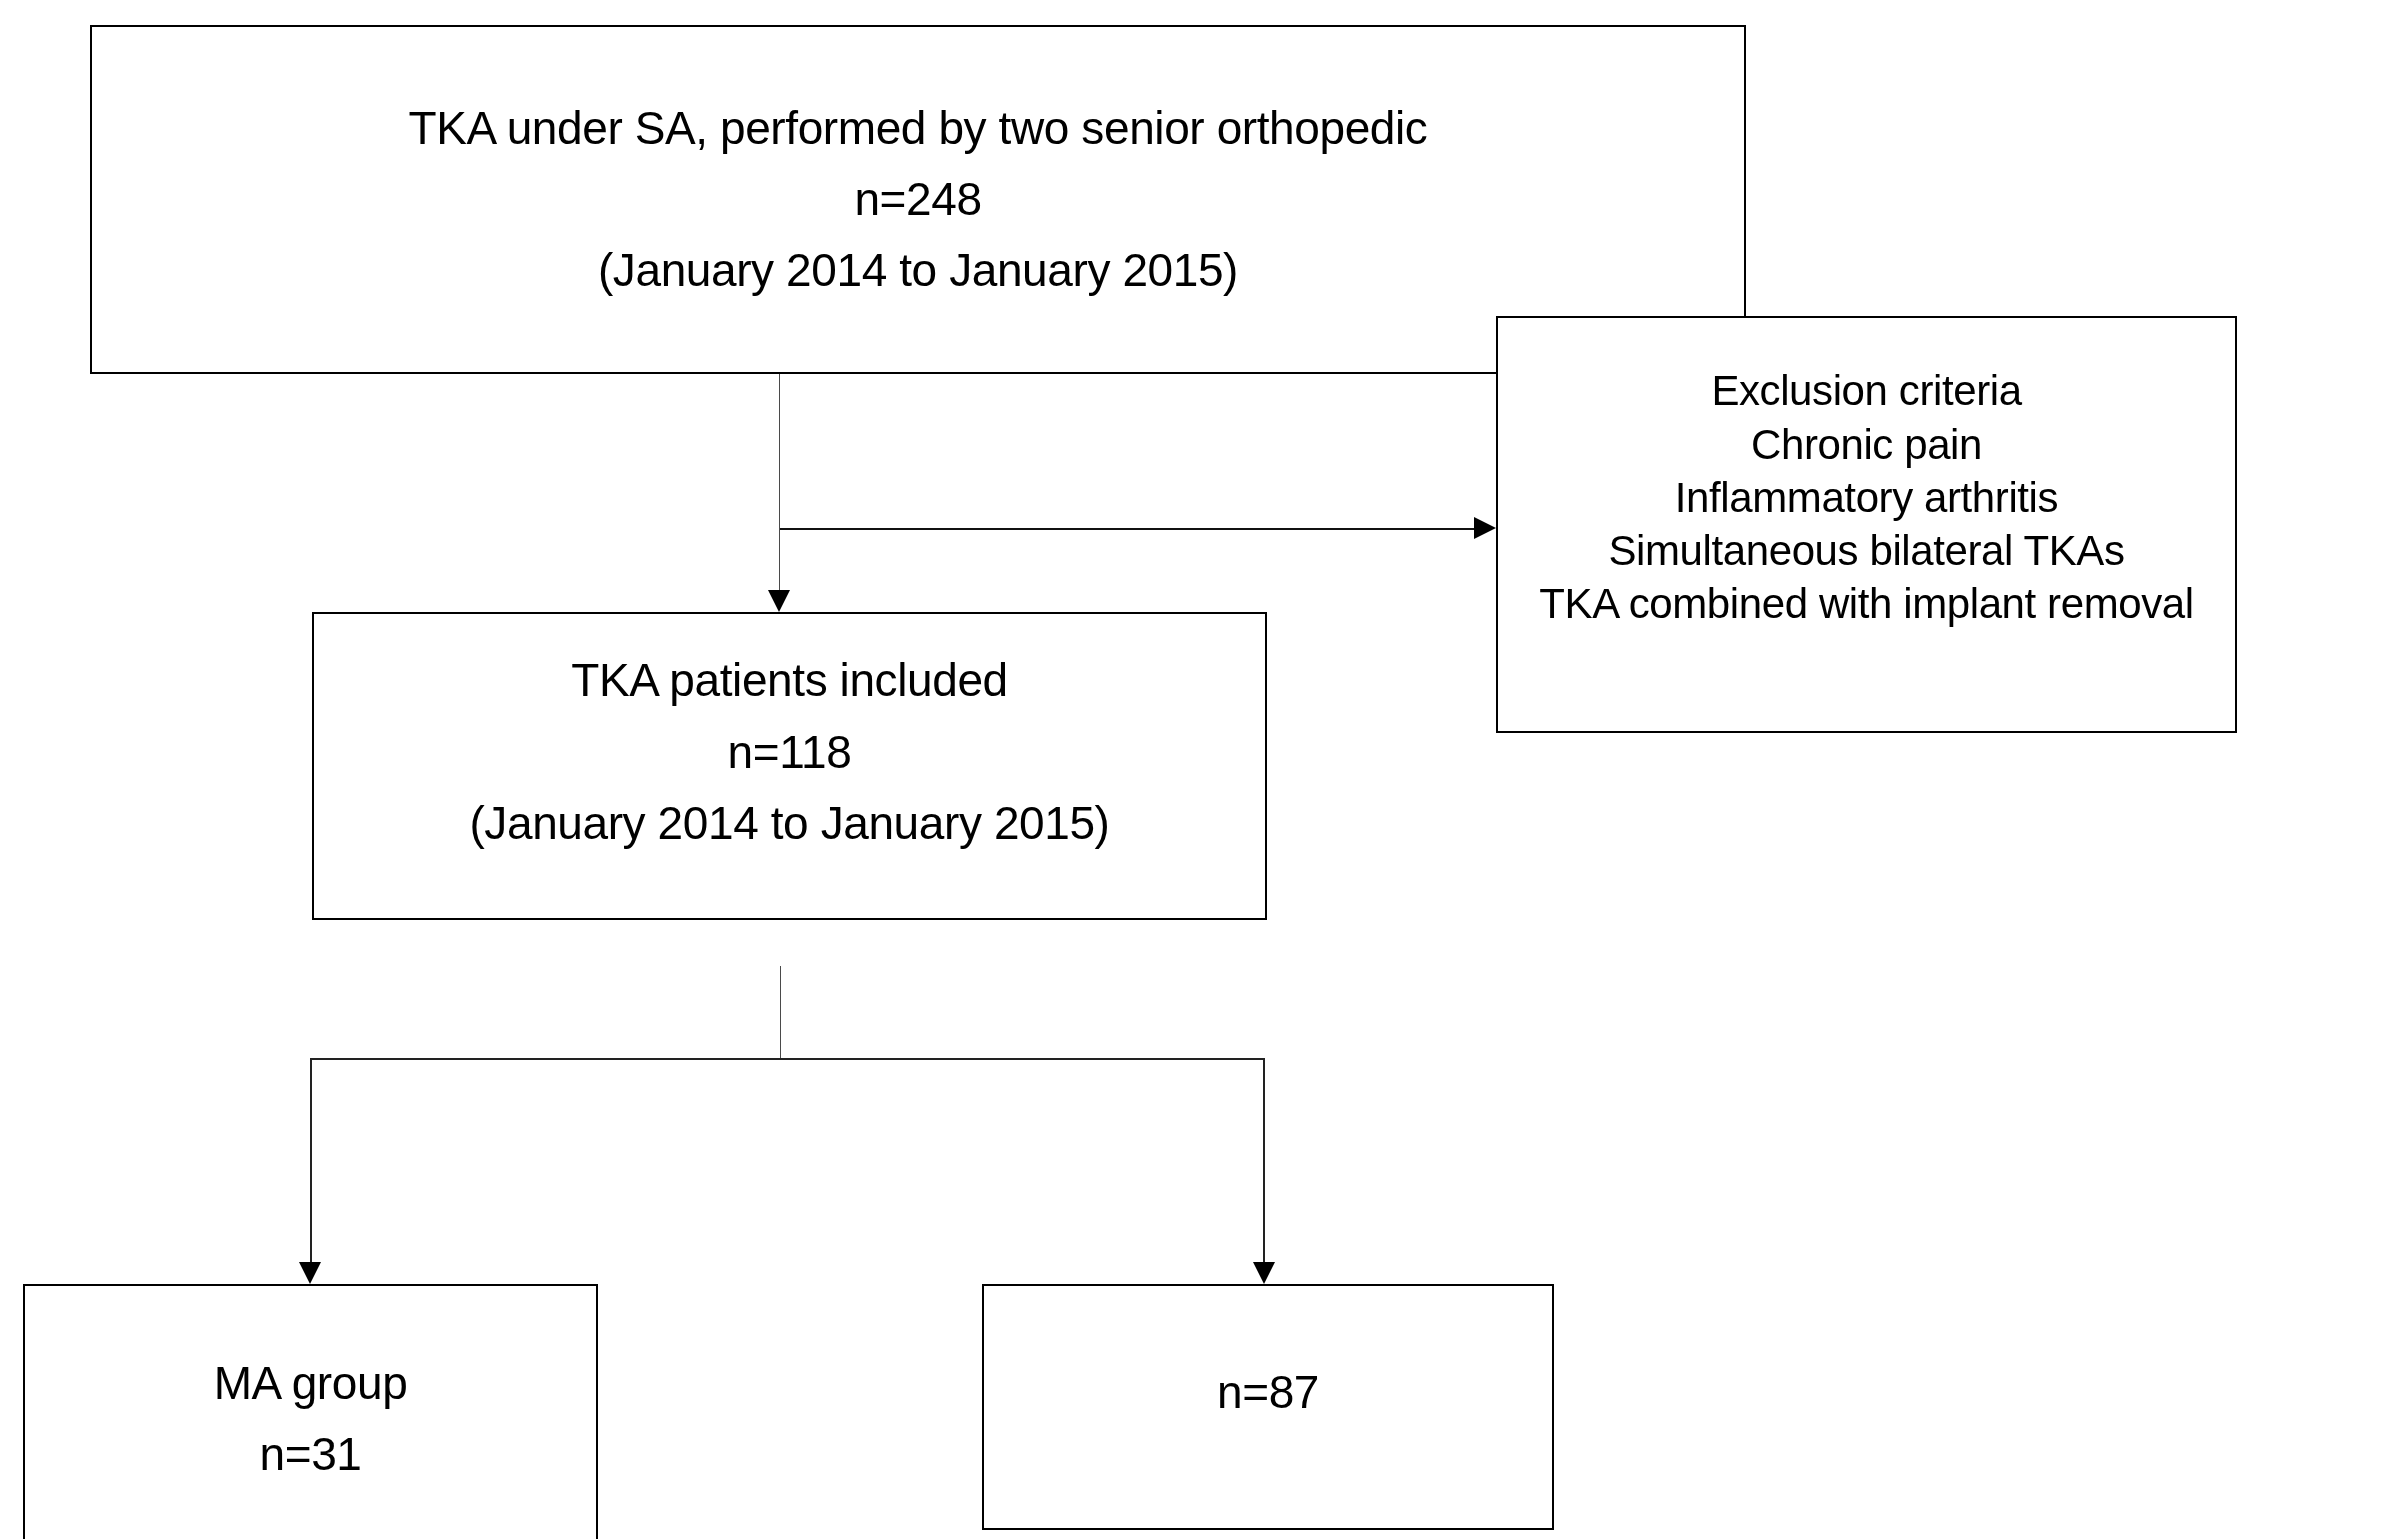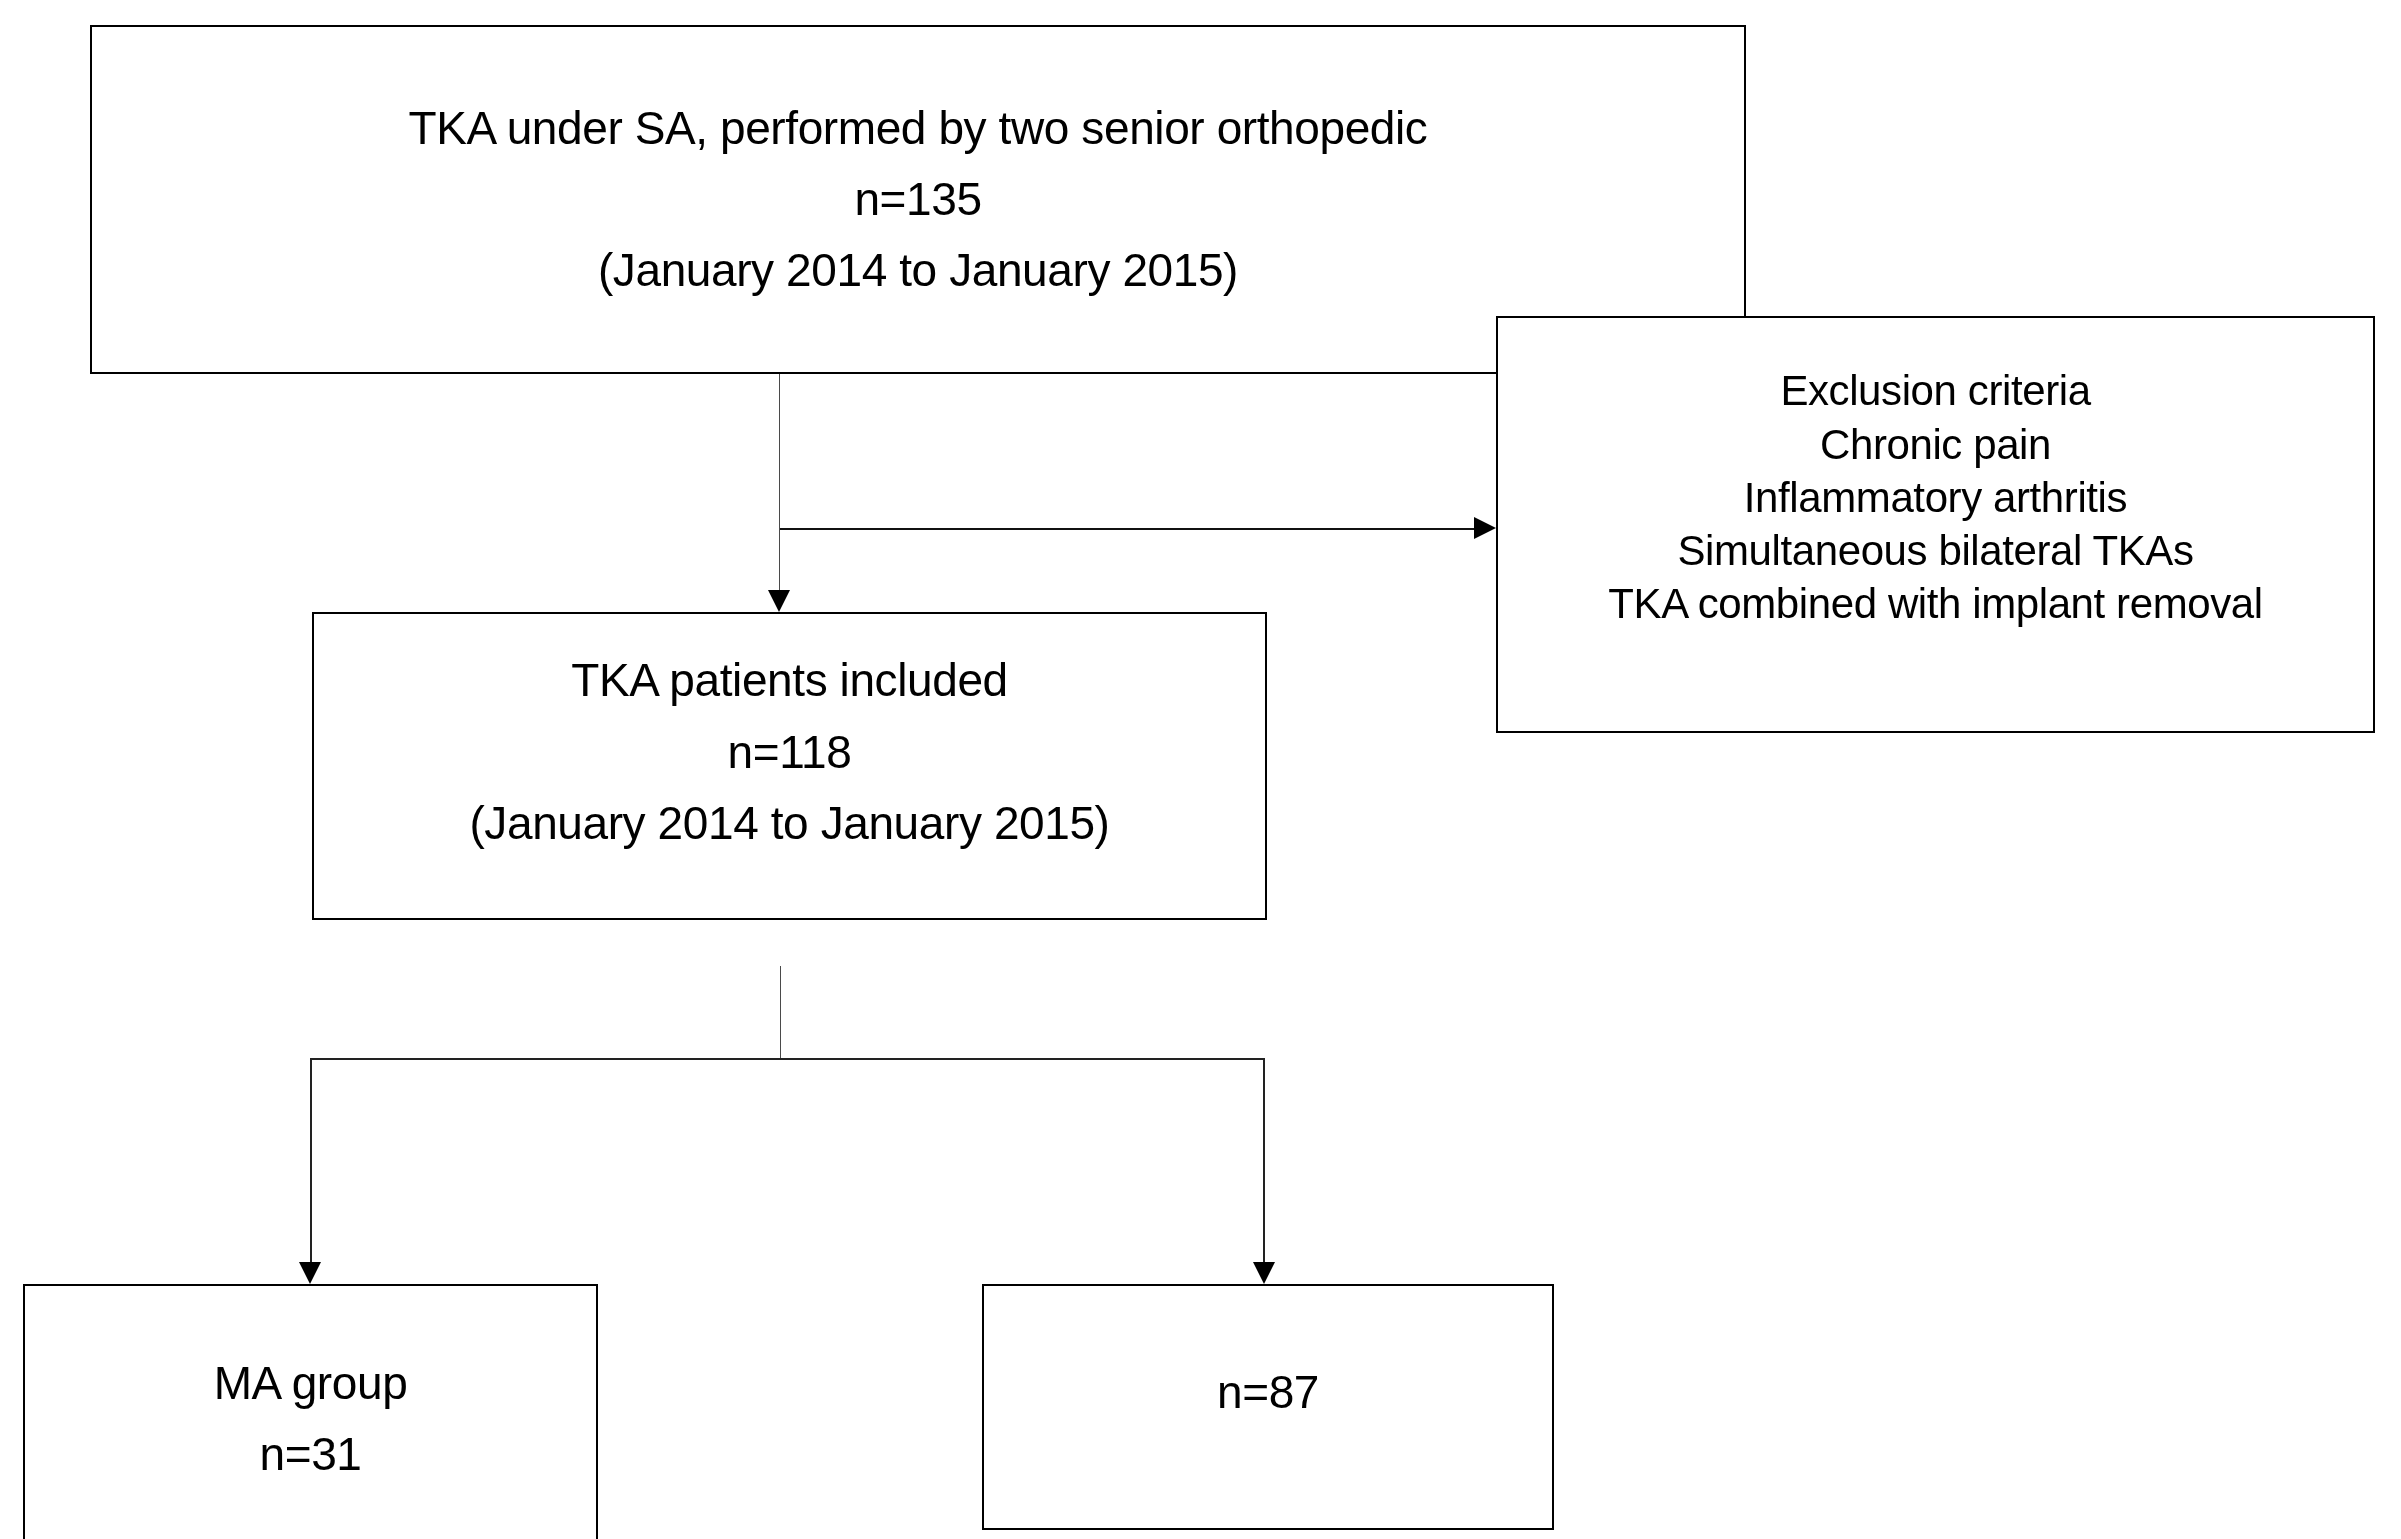--- a/index.html
+++ b/index.html
@@ -27,21 +27,21 @@
     flex-direction:column;
     justify-content:center;
     align-items:center;
     text-align:center;
     font-size:46px;
     line-height:1.55;
     letter-spacing:-0.4px;
   }
   .box .bline{white-space:nowrap;}
   .top-box{left:90px; top:25px; width:1656px; height:349px;}
-  .excl-box{left:1496px; top:316px; width:879px; height:417px;
+  .excl-box{left:1496px; top:316px; width:741px; height:417px;
             font-size:42px; line-height:1.27; padding-bottom:54px;}
   .mid-box{left:312px; top:612px; width:955px; height:308px; padding-bottom:27.5px;}
   .ma-box{left:23px; top:1284px; width:575px; height:299px; padding-bottom:29px;}
   .pcea-box{left:982px; top:1284px; width:572px; height:246px; padding-bottom:29px;}
 
   .line{position:absolute; background:var(--connector);}
 
   
   .v-top-stem   {left:779px; top:374px;  width:1.4px;  height:219px;}
   .h-excl-branch{left:780px; top:528px;  width:696px; height:2.2px; background:#111;}
@@ -79,21 +79,21 @@
   <div class="line v-left-stem"></div>
   <div class="line v-right-stem"></div>
 
   <div class="arrow-down  a-included"></div>
   <div class="arrow-right a-excl"></div>
   <div class="arrow-down  a-ma"></div>
   <div class="arrow-down  a-pcea"></div>
 
   <div class="box top-box">
     <div class="bline">TKA under SA, performed by two senior orthopedic</div>
-    <div class="bline">n=135</div>
+    <div class="bline">n=248</div>
     <div class="bline">(January 2014 to January 2015)</div>
   </div>
 
   <div class="box excl-box">
     <div class="bline">Exclusion criteria</div>
     <div class="bline">Chronic pain</div>
     <div class="bline">Inflammatory arthritis</div>
     <div class="bline">Simultaneous bilateral TKAs</div>
     <div class="bline">TKA combined with implant removal</div>
   </div>

